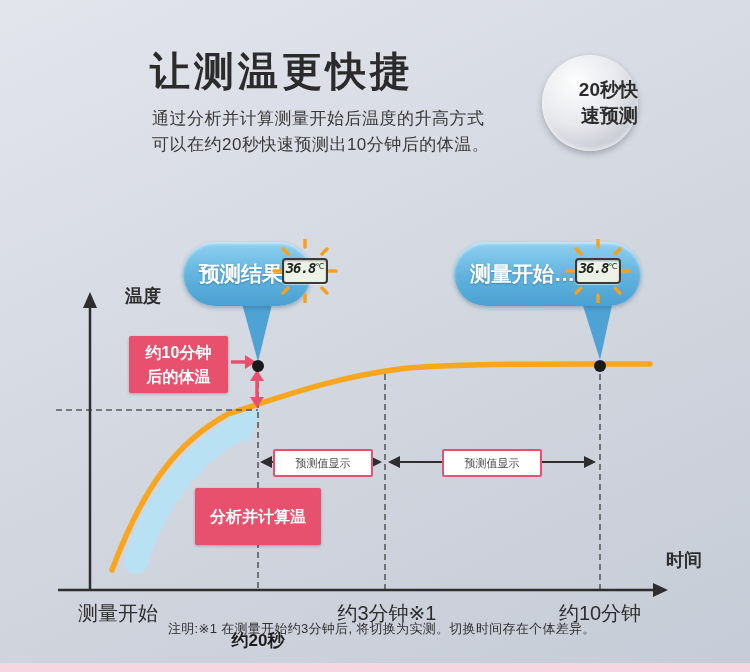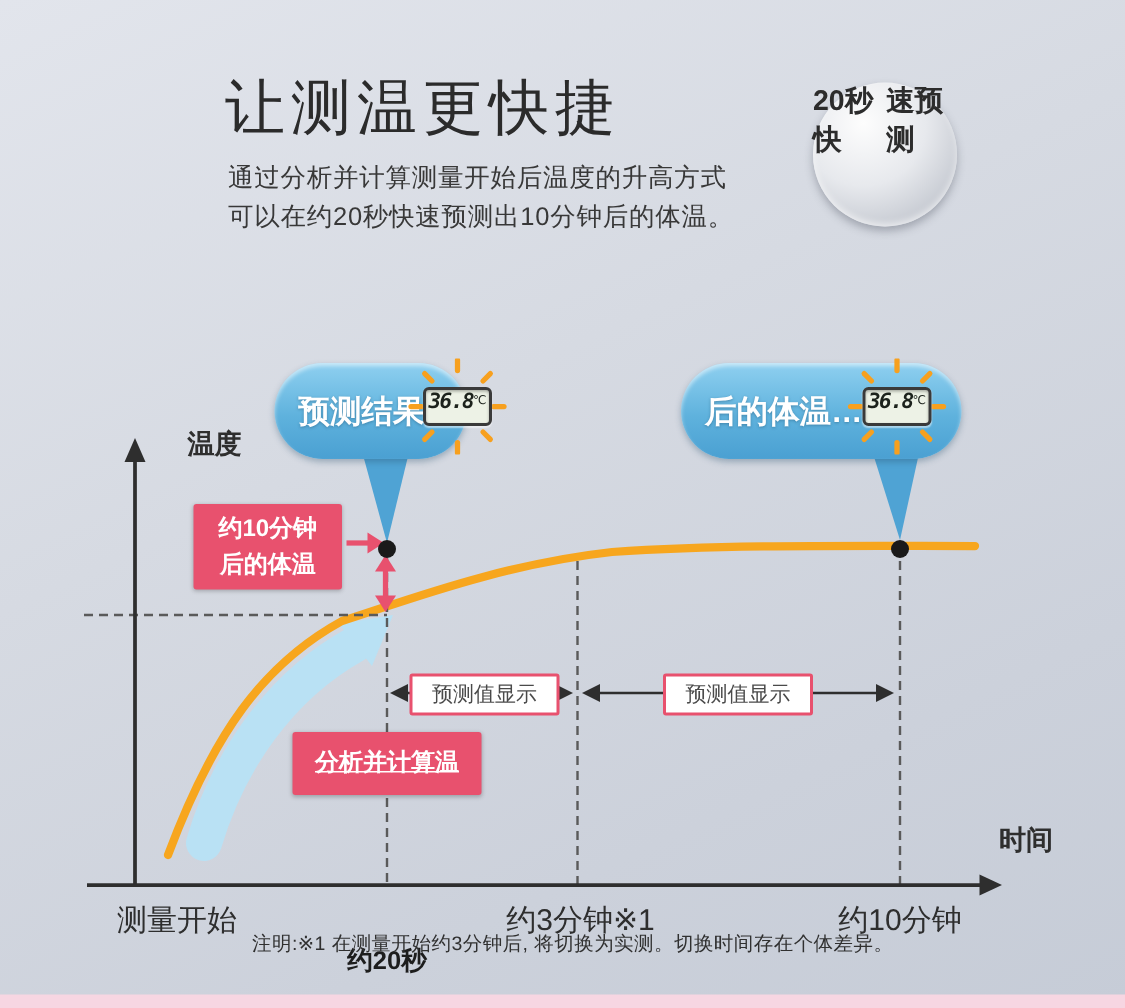--- a/index.html
+++ b/index.html
@@ -1,38 +1,38 @@
 <!DOCTYPE html>
 <html><head>
 <meta charset="utf-8">
 <style>
   html,body{margin:0;padding:0;}
   body{font-family:"Liberation Sans","DejaVu Sans",sans-serif;}
   .page{position:relative;width:750px;height:672px;overflow:hidden;
         background:linear-gradient(155deg,#e2e5ec 0%,#d6dae2 40%,#ccd1db 75%,#c6ccd7 100%);}
   .abs{position:absolute;}
 
-  .title{left:150px;top:44px;font-size:40px;font-weight:normal;color:#2b2b2b;letter-spacing:4px;}
+  .title{left:150px;top:44px;font-size:40px;font-weight:bold;color:#2b2b2b;letter-spacing:4px;}
   .subtitle{left:152px;top:106px;font-size:17px;color:#383838;line-height:26px;letter-spacing:0.5px;}
 
   .badge{left:542px;top:55px;width:96px;height:96px;border-radius:50%;
          background:radial-gradient(circle at 35% 28%,#fdfdfd 0%,#e7e9ed 45%,#c4c8d0 80%,#aab0ba 100%);
          box-shadow:0 3px 6px rgba(60,65,80,.35), inset 0 -2px 4px rgba(255,255,255,.6);
-         display:flex;flex-direction:row;justify-content:center;align-items:flex-start;
+         display:flex;flex-direction:column;justify-content:center;align-items:flex-end;
          font-size:19px;font-weight:bold;color:#2c2c2c;line-height:26px;}
 
   .axis-label{font-size:18px;color:#2e2e2e;font-weight:bold;}
   .tick{font-size:20px;color:#2e2e2e;text-align:center;}
   .tick.bold{font-size:17px;font-weight:bold;color:#1d1d1d;}
 
   .pink-box{background:#e8516e;color:#fff;font-size:16px;font-weight:bold;line-height:24px;
             display:flex;flex-direction:column;justify-content:center;align-items:center;
             border-radius:2px;box-shadow:0 1px 3px rgba(0,0,0,.25);text-align:center;}
 
-  .range-label{background:#ffffff;border:2px solid #e8516e;color:#4a4a4a;font-size:14px;
+  .range-label{background:#ffffff;border:2px solid #e8516e;color:#4a4a4a;font-size:11px;
                display:flex;justify-content:center;align-items:center;border-radius:2px;}
 
   .bubble{border-radius:32px;display:flex;align-items:center;
           background:linear-gradient(#8fd0f0 0%,#5fb2dd 55%,#4aa0d2 100%);
           box-shadow:0 2px 4px rgba(40,80,110,.35), inset 0 2px 3px rgba(255,255,255,.55);}
   .bubble-label{color:#fff;font-size:21px;font-weight:bold;padding-left:16px;
                 text-shadow:0 1px 2px rgba(30,80,110,.45);white-space:nowrap;}
 
   .display-wrap{position:absolute;width:80px;height:64px;}
   .rays{position:absolute;left:0;top:0;}
@@ -106,21 +106,21 @@
 
   <div class="abs tick" style="left:78px;top:600px;width:80px;">测量开始</div>
   <div class="abs tick bold" style="left:218px;top:629px;width:80px;">约20秒</div>
   <div class="abs tick" style="left:335px;top:600px;width:104px;">约3分钟※1</div>
   <div class="abs tick" style="left:556px;top:600px;width:88px;">约10分钟</div>
 
   <div class="abs pink-box" style="left:129px;top:336px;width:99px;height:57px;">
     <div>约10分钟</div>
     <div>后的体温</div>
   </div>
-  <div class="abs pink-box" style="left:195px;top:488px;width:126px;height:42px;text-decoration:underline;">
+  <div class="abs pink-box" style="left:195px;top:488px;width:126px;height:57px;">
     <div>分析并计算温</div>
   </div>
 
   <div class="abs range-label" style="left:273px;top:449px;width:96px;height:24px;">预测值显示</div>
   <div class="abs range-label" style="left:442px;top:449px;width:96px;height:24px;">预测值显示</div>
 
   <div class="abs bubble" style="left:183px;top:242px;width:128px;height:64px;">
     <span class="bubble-label">预测结果…</span>
     <div class="display-wrap" style="left:82px;top:-3px;">
       <svg class="rays" width="80" height="64">
@@ -136,21 +136,21 @@
         </g>
       </svg>
       <div class="lcd">
         <span class="digits">36.8</span>
         <span class="unit">℃</span>
       </div>
     </div>
   </div>
 
   <div class="abs bubble" style="left:454px;top:242px;width:187px;height:64px;">
-    <span class="bubble-label">后的体温…</span>
+    <span class="bubble-label">测量开始…</span>
     <div class="display-wrap" style="left:104px;top:-3px;">
       <svg class="rays" width="80" height="64">
         <g stroke="#f7a01e" stroke-width="3.5" stroke-linecap="round">
           <line x1="64" y1="32" x2="71" y2="32"></line>
             <line x1="57" y1="49" x2="61.9" y2="53.9"></line>
           <line x1="40" y1="56" x2="40" y2="63"></line>
             <line x1="23" y1="49" x2="18.1" y2="53.9"></line>
           <line x1="16" y1="32" x2="9" y2="32"></line>
             <line x1="23" y1="15" x2="18.1" y2="10.1"></line>
           <line x1="40" y1="8" x2="40" y2="1"></line>

